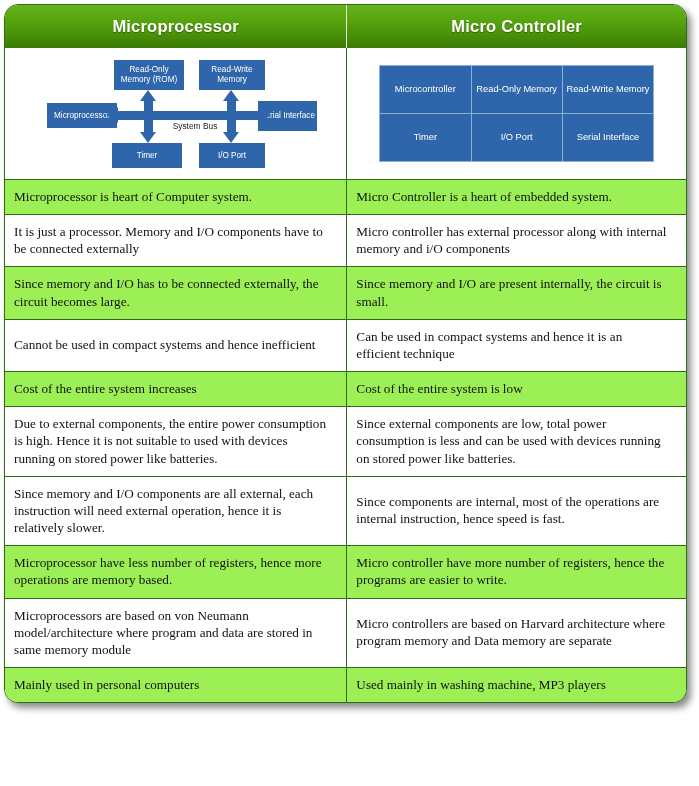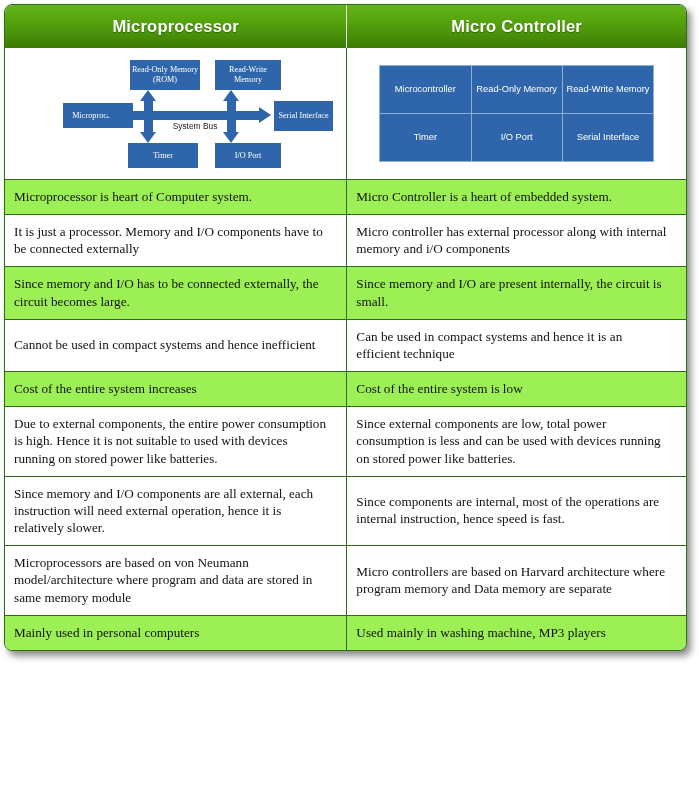--- a/index.html
+++ b/index.html
@@ -20,21 +20,21 @@
     height: 786px;
   }
 
   
   .table-wrap {
     position: absolute;
     left: 4px;
     top: 4px;
     width: 683px;
     border: 1px solid #2f6b1a;
-    border-radius: 8px;
+    border-radius: 14px;
     background: #ffffff;
     box-sizing: border-box;
     overflow: hidden;
     box-shadow: 4px 5px 7px rgba(0,0,0,0.45);
   }
 
   table.cmp {
     border-collapse: collapse;
     width: 100%;
     table-layout: fixed;
@@ -91,29 +91,28 @@
   .mp-diagram {
     position: relative;
     width: 100%;
     height: 131px;
     background: #ffffff;
   }
   .bx {
     position: absolute;
     background: #2f66ab;
     color: #ffffff;
-    font-family: Liberation Serif, serif;
+    font-family: Liberation Sans, sans-serif;
     font-size: 8.2px;
     line-height: 1.18;
     display: flex;
     align-items: center;
     justify-content: center;
     text-align: center;
     box-sizing: border-box;
-    margin-left: 16px;
   }
   
   .bx-rom   { left: 109px; top: 12px;  width: 70px; height: 30px; }
   .bx-rwm   { left: 194px; top: 12px;  width: 66px; height: 30px; }
   .bx-mp    { left: 42px;  top: 55px;  width: 70px; height: 25px; }
   .bx-serial{ left: 253px; top: 53px;  width: 59px; height: 30px; }
   .bx-timer { left: 107px; top: 95px;  width: 70px; height: 25px; }
   .bx-io    { left: 194px; top: 95px;  width: 66px; height: 25px; }
 
   
@@ -282,20 +281,24 @@
             <td class="cell rightcol">Cost of the entire system is low</td>
           </tr>
           <tr class="plain">
             <td class="cell leftcol">Due to external components, the entire power consumption is high. Hence it is not suitable to used with devices running on stored power like batteries.</td>
             <td class="cell rightcol">Since external components are low, total power consumption is less and can be used with devices running on stored power like batteries.</td>
           </tr>
           <tr class="plain">
             <td class="cell leftcol">Since memory and I/O components are all external, each instruction will need external operation, hence it is relatively slower.</td>
             <td class="cell rightcol">Since components are internal, most of the operations are internal instruction, hence speed is fast.</td>
           </tr>
+          <tr class="shade">
+            <td class="cell leftcol">Microprocessor have less number of registers, hence more operations are memory based.</td>
+            <td class="cell rightcol">Micro controller have more number of registers, hence the programs are easier to write.</td>
+          </tr>
           <tr class="plain">
             <td class="cell leftcol">Microprocessors are based on von Neumann model/architecture where program and data are stored in same memory module</td>
             <td class="cell rightcol">Micro controllers are based on Harvard architecture where program memory and Data memory are separate</td>
           </tr>
           <tr class="shade">
             <td class="cell leftcol">Mainly used in personal computers</td>
             <td class="cell rightcol">Used mainly in washing machine, MP3 players</td>
           </tr>
         </tbody>
     </table>

